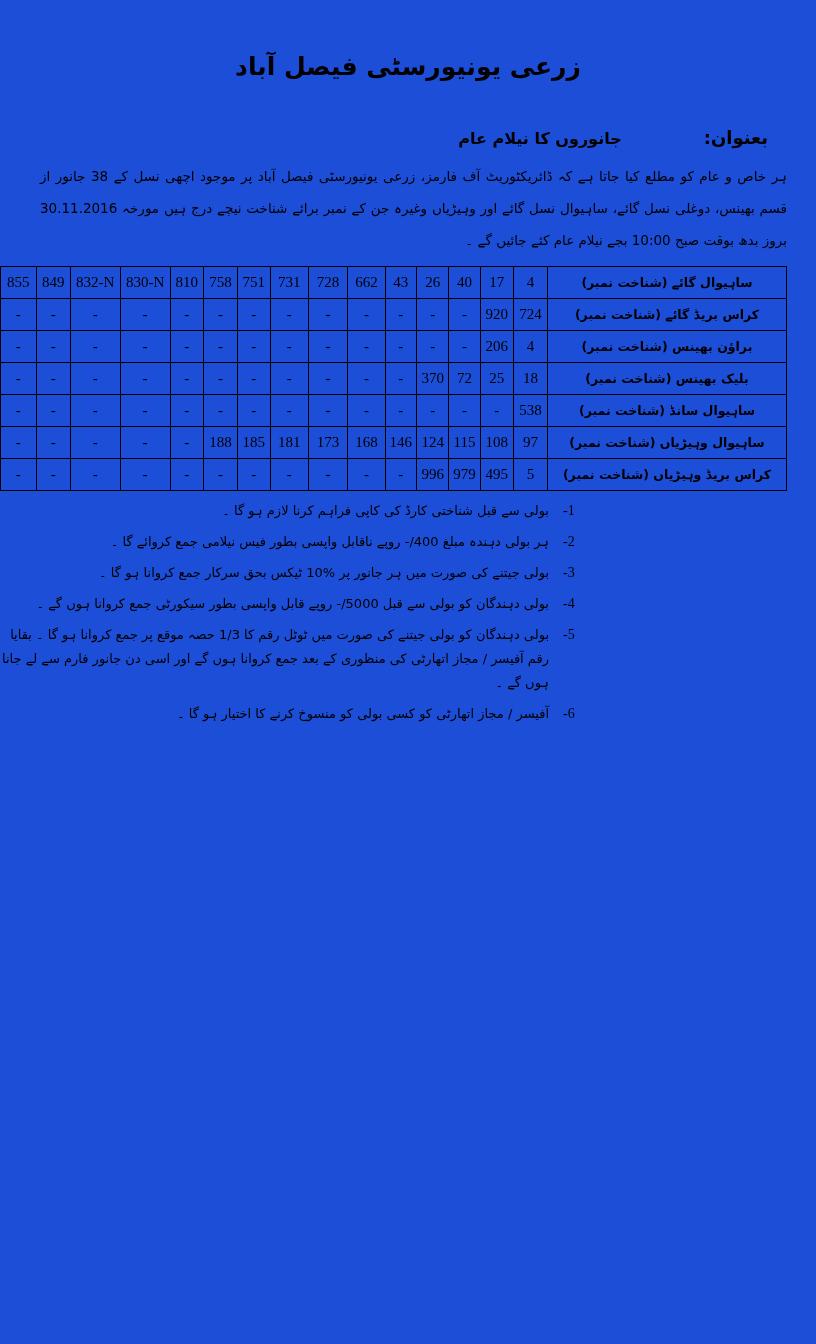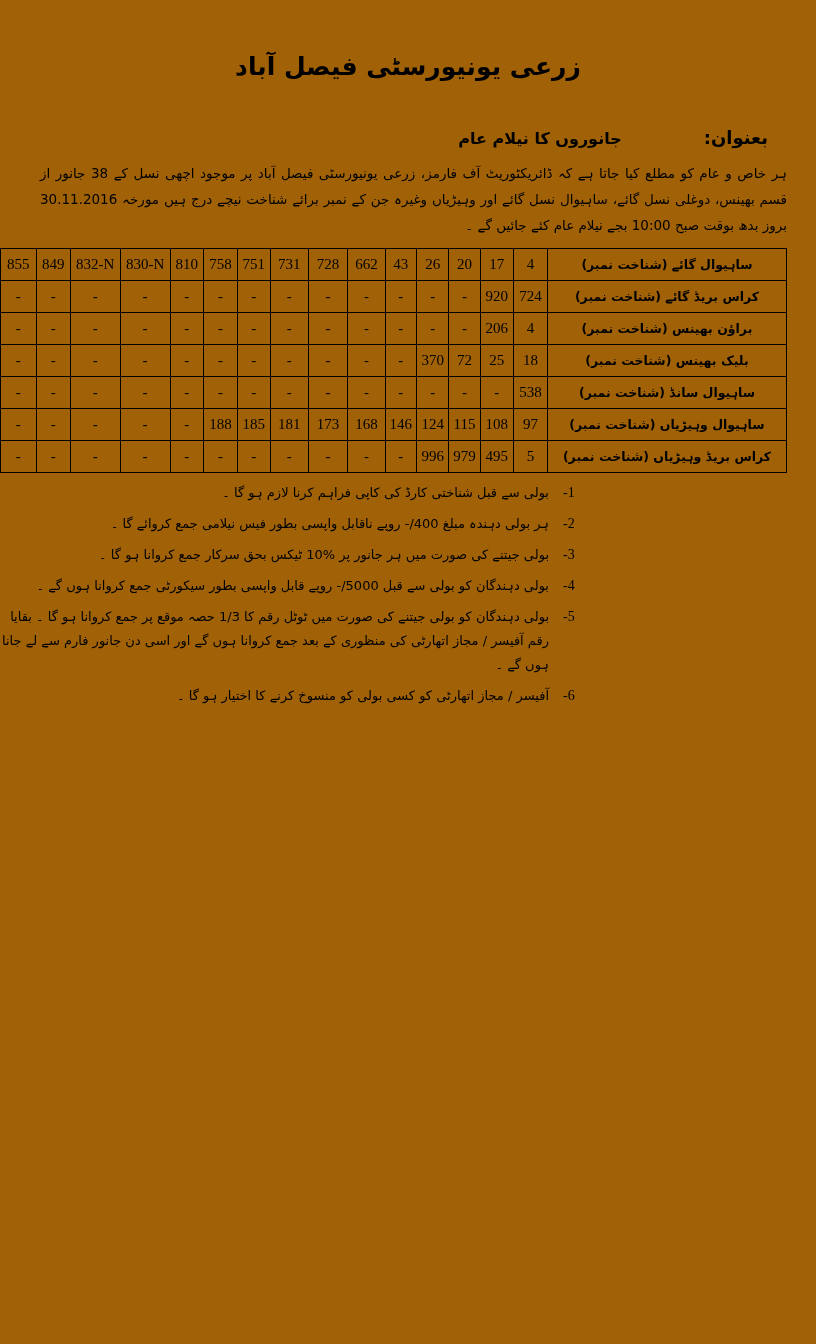--- a/index.html
+++ b/index.html
@@ -1,38 +1,38 @@
 <!DOCTYPE html>
 <html lang="ur" dir="ltr"><head>
 <meta charset="utf-8">
 <style>
   * { margin:0; padding:0; box-sizing:border-box; }
   html,body { background:#ffffff; }
   .page {
-    width:816px; height:1344px; margin:0 auto; background:#a16207;
+    width:816px; height:1344px; margin:0 auto; background:#1d4ed8;
     position:relative; overflow:hidden;
     font-family:"DejaVu Sans", sans-serif; color:#000;
   }
   .title {
     padding-top:52px; text-align:center;
     font-size:25px; font-weight:bold; direction:rtl;
   }
   .subject-row {
     margin-top:46px; padding-right:48px; direction:rtl;
     display:flex; align-items:baseline;
   }
   .subject-label { font-weight:bold; font-size:18px; }
   .subject-spacer { width:82px; }
   .subject-value {
     font-weight:bold; font-size:16px;
     text-underline-offset:3px;
   }
   .announcement {
     margin:12px 29px 0 40px; direction:rtl;
-    text-align:justify; font-size:13.5px; line-height:26px;
+    text-align:justify; font-size:13.5px; line-height:32px;
   }
   .id-table {
     margin:10px 29px 0 auto; direction:rtl;
     border-collapse:collapse; table-layout:fixed;
   }
   .id-table th, .id-table td {
     border:1px solid #000; height:32px; text-align:center; vertical-align:middle;
     overflow:hidden; white-space:nowrap;
   }
   .id-table th {
@@ -96,21 +96,21 @@
         <col style="width:54px">
       <col style="width:54px">
         <col style="width:38px">
         <col style="width:40px">
     </colgroup>
     <tbody id="table-body">
         <tr>
           <th>ساہیوال گائے (شناخت نمبر)</th>
           <td>4</td>
           <td>17</td>
-          <td>20</td>
+          <td>40</td>
           <td>26</td>
           <td>43</td>
           <td>662</td>
           <td>728</td>
           <td>731</td>
           <td>751</td>
           <td>758</td>
           <td>810</td>
           <td>830-N</td>
           <td>832-N</td>

